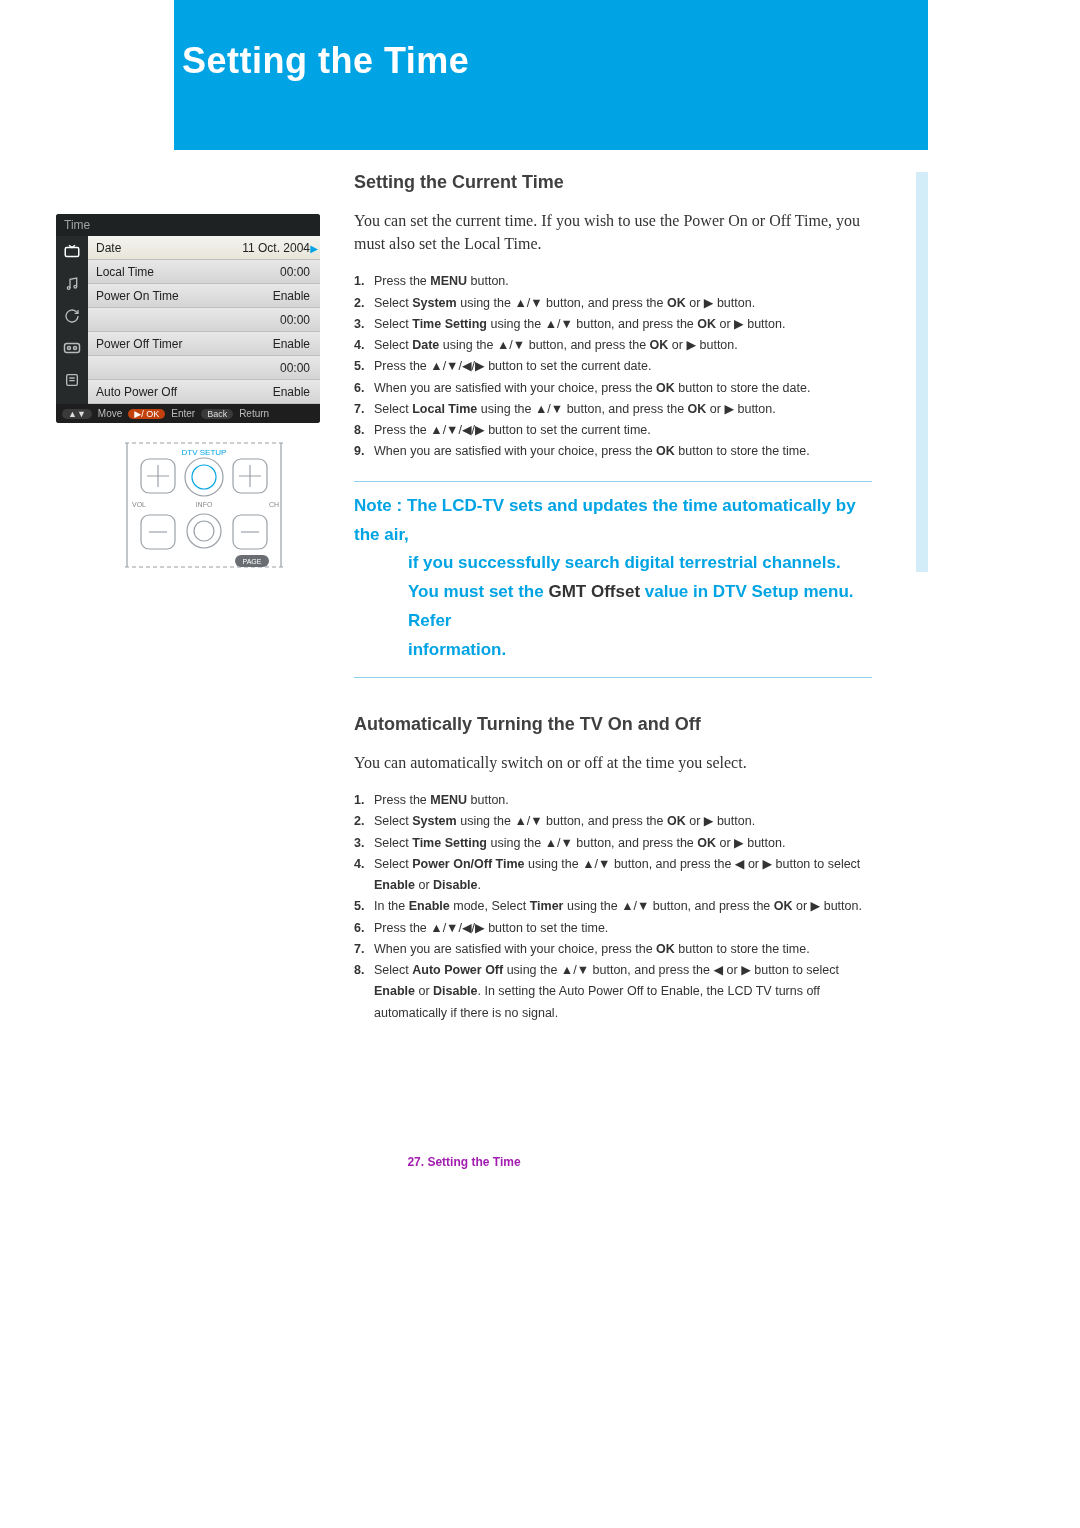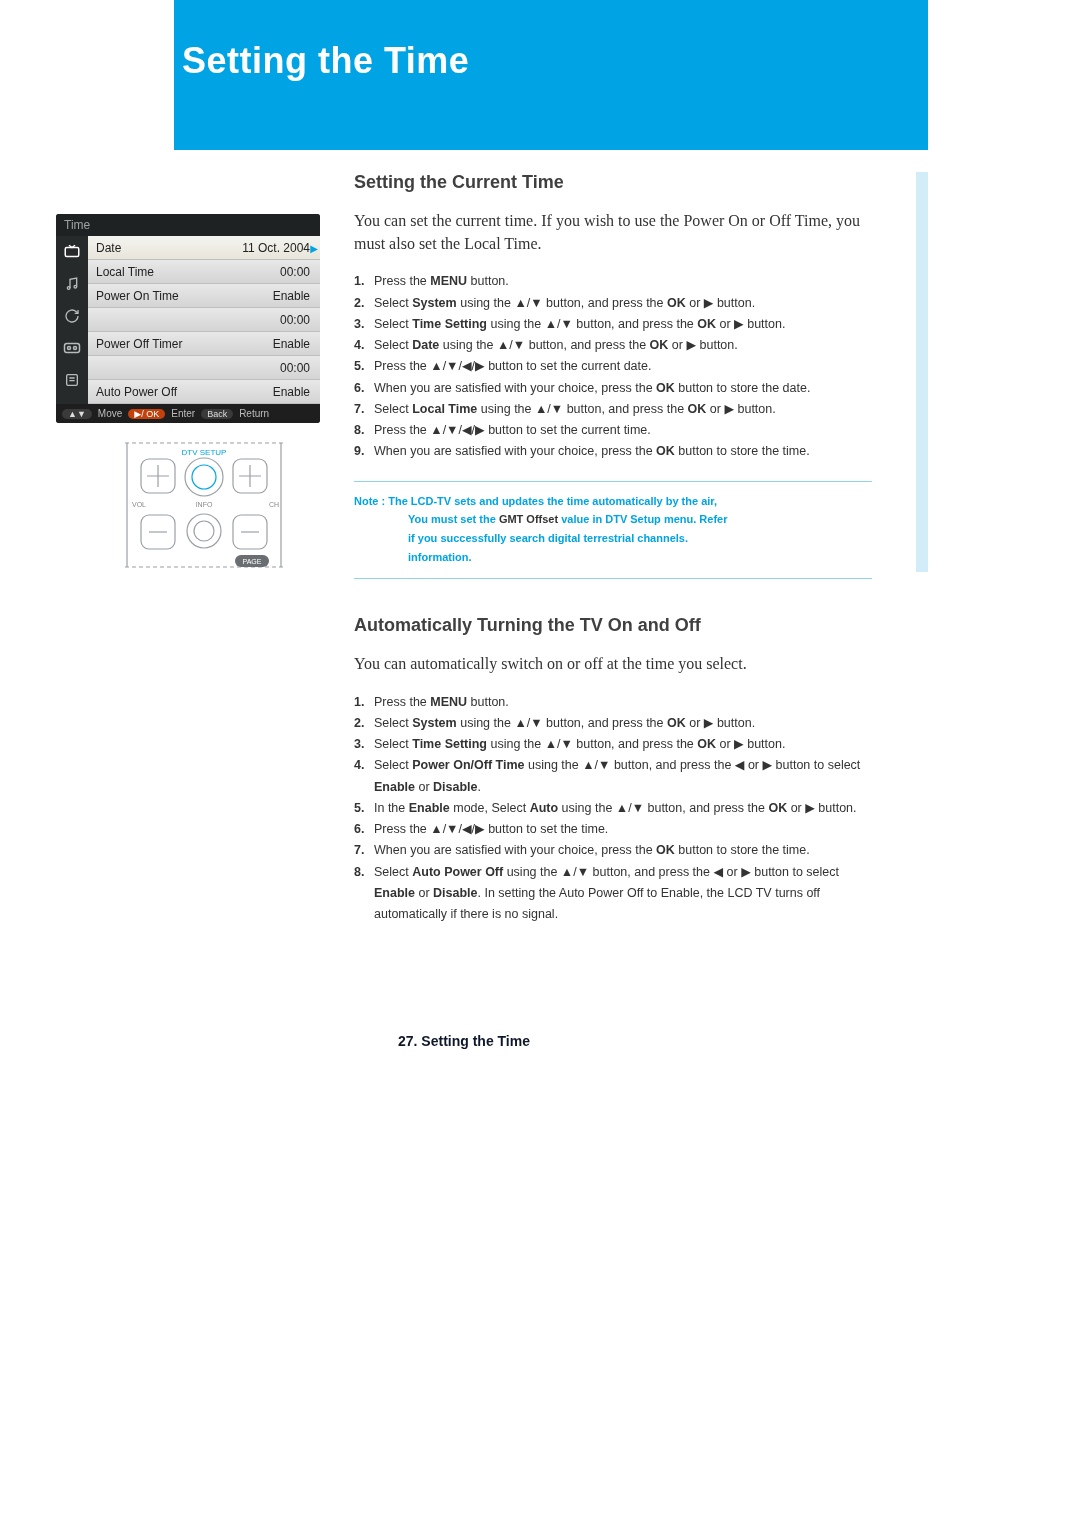--- a/index.html
+++ b/index.html
@@ -13,37 +13,37 @@
 .content { display: flex; padding: 22px 56px 0 56px; }
 .left-col { width: 296px; padding-top: 42px; }
 .right-col { flex: 1; padding-left: 2px; position: relative; }
 .section-title { color: #404040; font-size: 18px; font-weight: bold; margin-bottom: 16px; }
 .intro { font-family: Georgia, 'Times New Roman', serif; font-size: 16px; color: #333; line-height: 1.45; margin-bottom: 16px; }
 .steps { font-size: 12.5px; line-height: 1.7; color: #333; margin-bottom: 18px; }
 .step-row { display: flex; }
 .step-num { font-weight: bold; width: 20px; flex-shrink: 0; }
 .step-txt { flex: 1; }
 .step-txt b { font-weight: bold; }
-.note-box { border-top: 1px solid #8fd4ec; border-bottom: 1px solid #8fd4ec; padding: 10px 0 12px 0; margin: 6px 0 36px 0; color: #00a4e4; font-size: 11px; font-weight: bold; line-height: 1.7; }
+.note-box { border-top: 1px solid #8fd4ec; border-bottom: 1px solid #8fd4ec; padding: 10px 0 12px 0; margin: 6px 0 36px 0; color: #00a4e4; font-size: 17px; font-weight: bold; line-height: 1.7; }
 .note-box .note-accent { color: #333; }
 .menu-shot { width: 264px; background: #2a2e2e; border-radius: 3px; overflow: hidden; font-size: 12px; color: #e6e6e6; margin-bottom: 18px; }
 .menu-title { background: #1e2222; color: #9ea2a2; font-size: 12px; padding: 4px 8px; }
 .menu-body { display: flex; }
 .menu-icons { width: 32px; background: #262a2a; display: flex; flex-direction: column; align-items: center; padding-top: 6px; gap: 12px; }
 .mi { width: 20px; height: 20px; display: flex; align-items: center; justify-content: center; color: #b8bbbb; }
 .mi.active { color: #fff; }
 .menu-rows { flex: 1; }
 .mr { display: flex; justify-content: space-between; align-items: center; padding: 5px 10px 4px 8px; background: linear-gradient(#e8e8e8,#d4d4d4); color: #222; border-bottom: 1px solid #bfbfbf; position:relative; }
 .mr.sel { background: linear-gradient(#f4f4f0,#e8e6da); }
 .mr .caret { position:absolute; right:2px; top:7px; color:#00a4e4; font-size:10px; }
 .menu-footer { background: #1e1e1e; color: #bdbdbd; font-size: 10px; display: flex; align-items: center; gap: 6px; padding: 4px 6px; }
 .pill { background: #3a3a3a; border-radius: 8px; padding: 0 6px; color: #ddd; font-size:9px; }
 .pill-ok { background:#c2410c; color:#fff; }
 .remote { width: 170px; margin: 0 auto; }
-.footer { text-align: center; color: #0f172a; font-size: 14px; font-weight: bold; margin-top: 90px; padding-bottom: 60px; }
+.footer { text-align: center; color: #a21caf; font-size: 12px; font-weight: bold; margin-top: 113px; padding-bottom: 60px; }
 .side-tab { position: absolute; right: -56px; top: 0; width: 12px; height: 400px; background: #d3edf8; }
 svg text { font-family: Arial, sans-serif; }
 </style>
 </head>
 <body>
 
 <div class="page">
   <div class="top-stripe">
     <div class="stripe-left"></div>
       <div class="stripe-right"></div>
@@ -204,22 +204,22 @@
             <div class="step-txt">Press the ▲/▼/◀/▶ button to set the current time.</div>
           </div>
           <div class="step-row">
             <div class="step-num">9.</div>
             <div class="step-txt">When you are satisfied with your choice, press the <b>OK</b>  button to store the time.</div>
           </div>
         </div>
 
       <div class="note-box" id="notebox">
           <div style="padding-left: 0px;">Note : The LCD-TV sets and updates the time automatically by the air,</div>
+          <div style="padding-left: 54px;">if you successfully search digital terrestrial channels.</div>
           <div style="padding-left: 54px;">You must set the <span class="note-accent">GMT Offset</span> value in DTV Setup menu. Refer</div>
-          <div style="padding-left: 54px;">if you successfully search digital terrestrial channels.</div>
           <div style="padding-left: 54px;">information.</div>
         </div>
 
       <div class="section-title">Automatically Turning the TV On and Off</div>
       <div class="intro">You can automatically switch on or off at the time you select.</div>
       <div class="steps" id="steps2">
           <div class="step-row">
             <div class="step-num">1.</div>
             <div class="step-txt">Press the <b>MENU</b> button.</div>
           </div>
@@ -230,21 +230,21 @@
           <div class="step-row">
             <div class="step-num">3.</div>
             <div class="step-txt">Select <b>Time Setting</b> using the ▲/▼ button, and press the <b>OK</b> or ▶ button.</div>
           </div>
           <div class="step-row">
             <div class="step-num">4.</div>
             <div class="step-txt">Select <b>Power On/Off Time</b> using the ▲/▼ button, and press the ◀ or ▶ button to select <b>Enable</b> or <b>Disable</b>.</div>
           </div>
           <div class="step-row">
             <div class="step-num">5.</div>
-            <div class="step-txt">In the <b>Enable</b> mode, Select <b>Auto</b> using the ▲/▼ button, and press the <b>OK</b> or ▶ button.</div>
+            <div class="step-txt">In the <b>Enable</b> mode, Select <b>Timer</b> using the ▲/▼ button, and press the <b>OK</b> or ▶ button.</div>
           </div>
           <div class="step-row">
             <div class="step-num">6.</div>
             <div class="step-txt">Press the ▲/▼/◀/▶ button to set the time.</div>
           </div>
           <div class="step-row">
             <div class="step-num">7.</div>
             <div class="step-txt">When you are satisfied with your choice, press the <b>OK</b> button to store the time.</div>
           </div>
           <div class="step-row">

